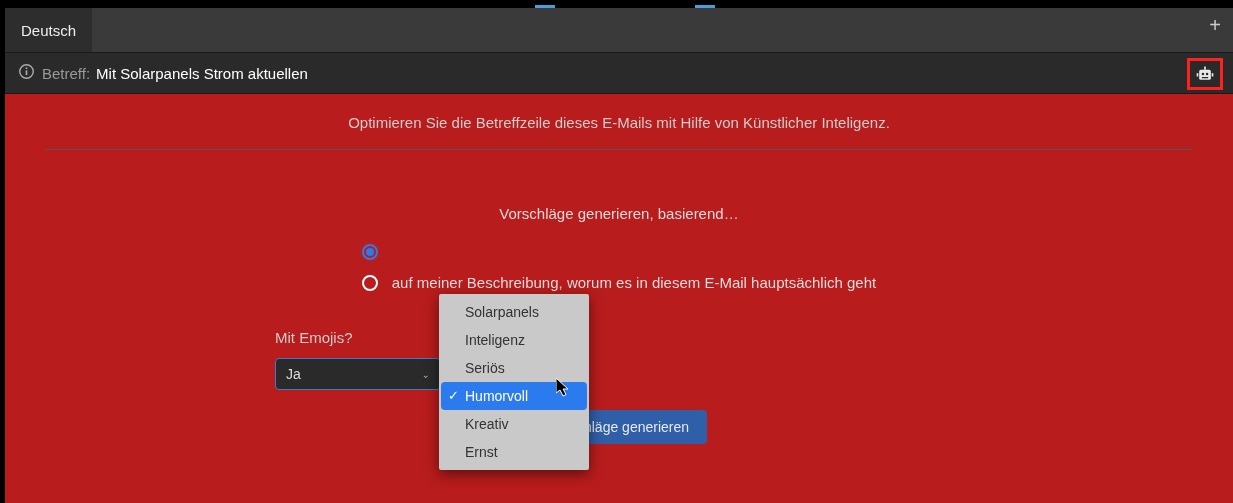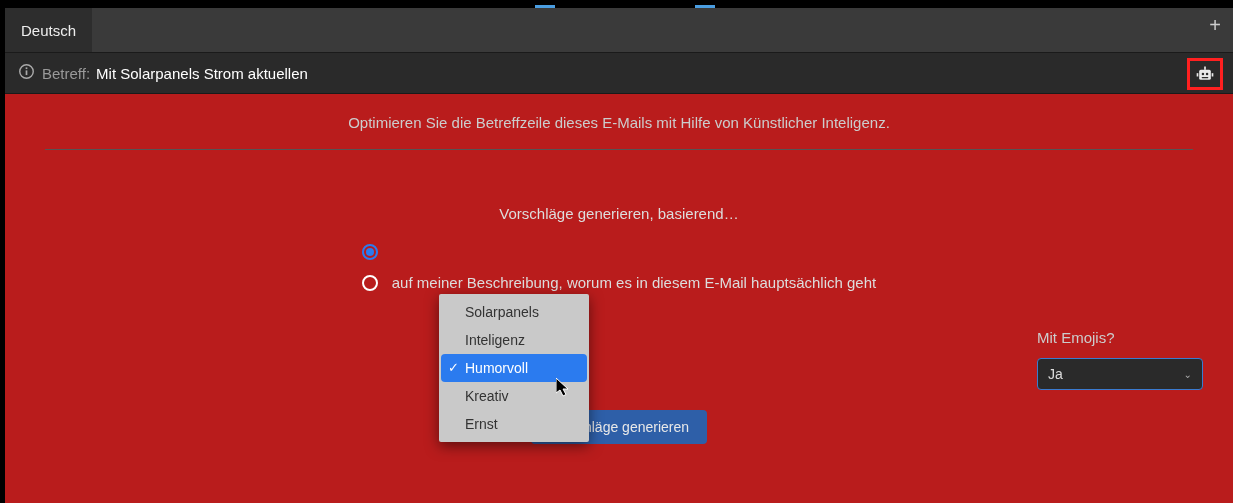--- a/index.html
+++ b/index.html
@@ -158,21 +158,21 @@
       height: 8px;
       border-radius: 50%;
       background: #2b7bef;
     }
     .radio-label {
       color: #ddd;
       font-size: 15px;
     }
     .selectors {
       display: flex;
-      justify-content: flex-end;
+      justify-content: flex-start;
       gap: 100px;
       align-items: flex-start;
       margin-bottom: 28px;
       position: relative;
     }
     .sel-group {
       text-align: left;
     }
     .sel-label {
       color: #ccc;
@@ -331,20 +331,21 @@
 
     <div class="generate-btn">
       <span>Vorschläge generieren</span>
     </div>
   </div>
 </div>
 
 <div class="dropdown">
   <div class="dropdown-item">Solarpanels</div>
   <div class="dropdown-item">Inteligenz</div>
+  <div class="dropdown-item">Seriös</div>
   <div class="dropdown-item selected">Humorvoll</div>
   <div class="dropdown-item">Kreativ</div>
   <div class="dropdown-item">Ernst</div>
 </div>
 
 <div class="cursor">
   <svg width="16" height="20" viewBox="0 0 16 20">
     <path d="M0,0 L0,15 L4,12 L7,18 L10,16.5 L7,11 L12,11 Z" fill="#000" stroke="#fff" stroke-width="1"></path>
   </svg>
 </div>

